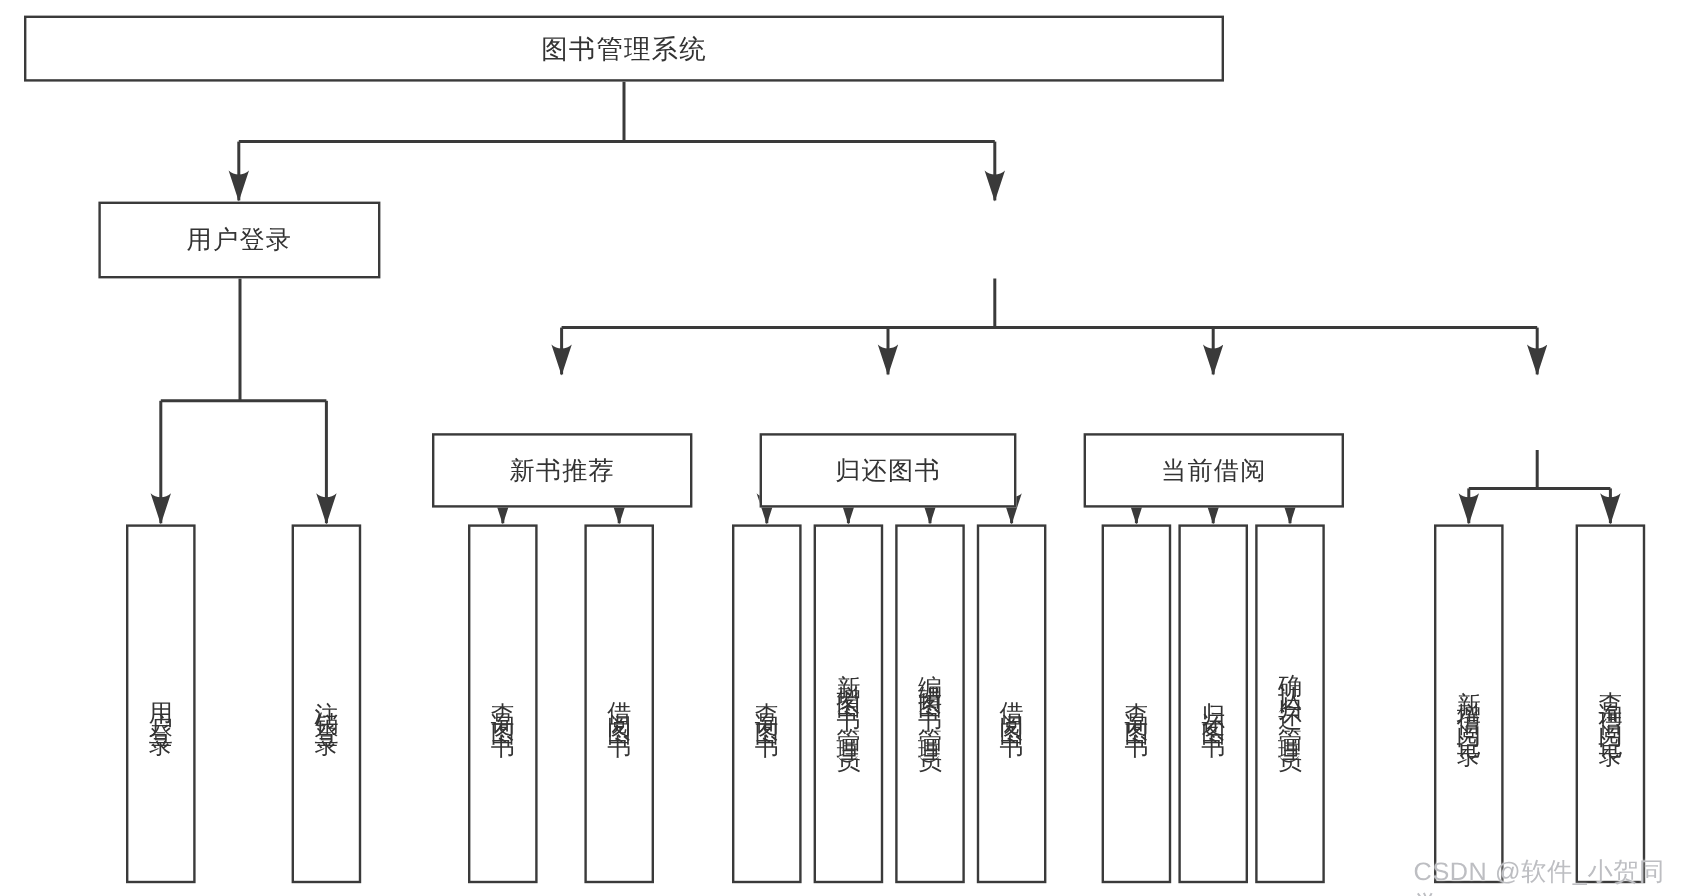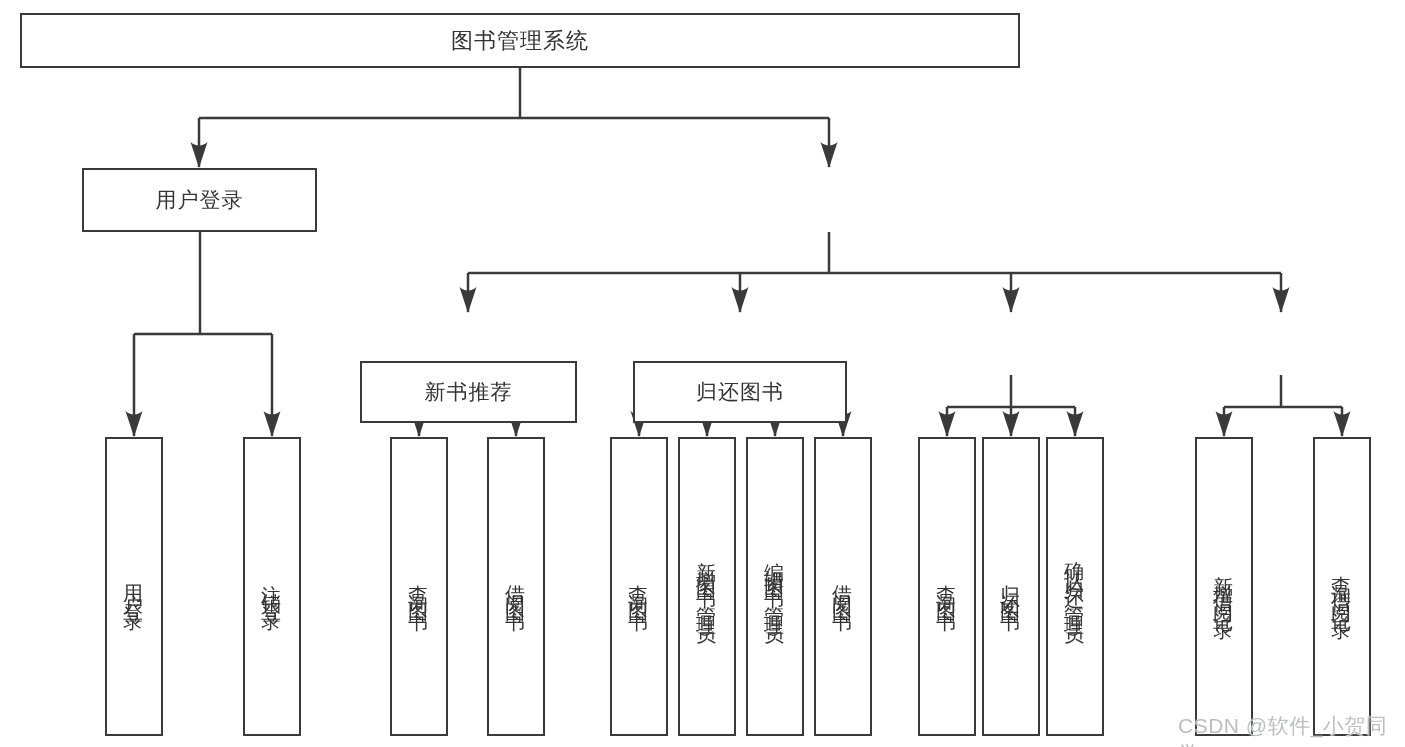--- a/index.html
+++ b/index.html
@@ -80,20 +80,21 @@
       <line x1="1342" y1="407" x2="1342" y2="436" marker-end="url(#arr)"></line>
     </g>
   </svg>
 
   <div class="box root">图书管理系统</div>
 
   <div class="box l2" style="left:82px;width:235px">用户登录</div>
 
   <div class="box l3" style="left:360px;width:217px">新书推荐</div>
   <div class="box l3" style="left:633px;width:214px">归还图书</div>
+  <div class="box l3" style="left:903px;width:217px">当前借阅</div>
 
   <div class="box leaf" style="left:105px">用户登录</div>
   <div class="box leaf" style="left:243px">注销登录</div>
   <div class="box leaf" style="left:390px">查询图书</div>
   <div class="box leaf" style="left:487px">借阅图书</div>
   <div class="box leaf" style="left:610px">查询图书</div>
   <div class="box leaf" style="left:678px">新增图书（管理员）</div>
   <div class="box leaf" style="left:746px">编辑图书（管理员）</div>
   <div class="box leaf" style="left:814px">借阅图书</div>
   <div class="box leaf" style="left:918px">查询图书</div>

